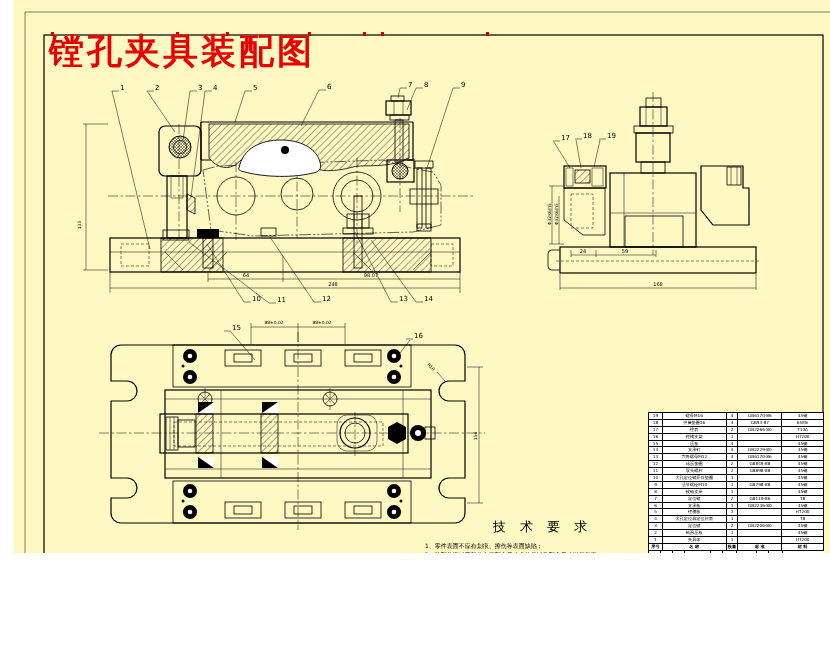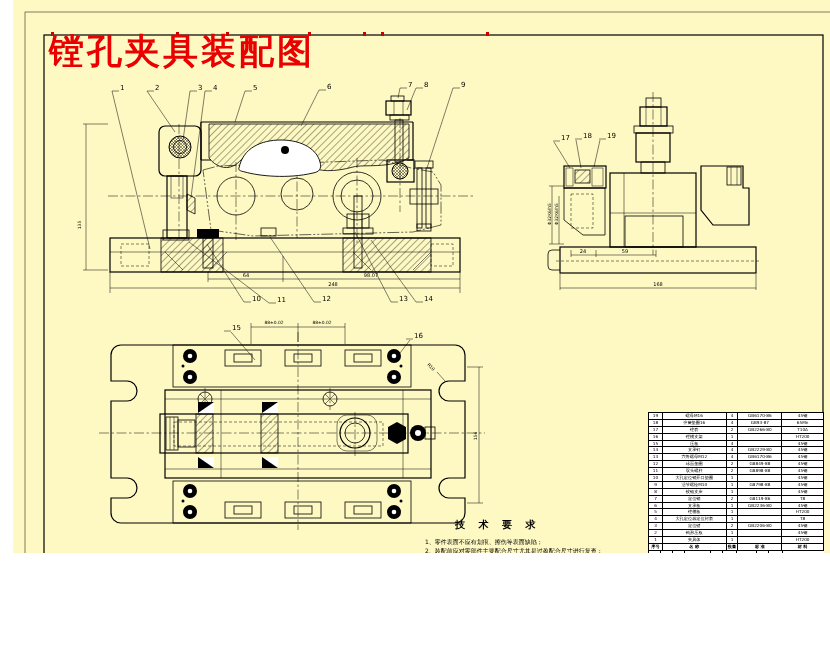--- a/index.html
+++ b/index.html
@@ -12,21 +12,21 @@
   .cl{fill:none;stroke:#000;stroke-width:0.5;stroke-dasharray:10 2.5 2.5 2.5;}
   .ph{fill:none;stroke:#000;stroke-width:0.6;stroke-dasharray:12 2 2 2 2 2;}
   .hid{fill:none;stroke:#000;stroke-width:0.5;stroke-dasharray:3 2;}
   .ht{fill:url(#hatch);stroke:#000;stroke-width:0.8;}
   .bal{font-size:7px;}
   .dim{font-size:5px;text-anchor:middle;}
   .dimv{font-size:4.4px;text-anchor:middle;}
   .cad-title{position:absolute;left:36px;top:28px;z-index:5;color:#e90000;font-weight:bold;
              font-size:35px;letter-spacing:3px;font-family:"DejaVu Serif",serif;white-space:nowrap;}
   .tech{position:absolute;left:412px;top:518px;width:205px;z-index:4;}
-  .tech-h{font-size:10px;font-weight:bold;letter-spacing:5px;margin:0 0 6px 30px;}
+  .tech-h{font-size:13px;font-weight:normal;letter-spacing:5px;margin:0 0 6px 30px;text-align:center;}
   .tech-item{font-size:6px;line-height:8.6px;white-space:nowrap;}
   .ptable{position:absolute;left:635px;top:412px;width:176px;z-index:4;background:#fff;
           border-left:1px solid #000;border-top:1px solid #000;box-sizing:border-box;}
   .pt-row{display:flex;height:6.9px;box-sizing:border-box;}
   .pt-row.hd{height:7.5px;font-weight:bold;}
   .pt-cell{border-right:1px solid #000;border-bottom:1px solid #000;font-size:4.2px;line-height:6px;
            overflow:hidden;white-space:nowrap;text-align:center;box-sizing:border-box;}
   .c0{width:14px;}.c1{width:64px;}.c2{width:12px;}.c3{width:44px;}.c4{width:42px;}
   .tblock{position:absolute;left:635px;top:550px;width:176px;height:54px;z-index:4;background:#fff;
           border-left:1px solid #000;border-top:1px solid #000;box-sizing:border-box;}

